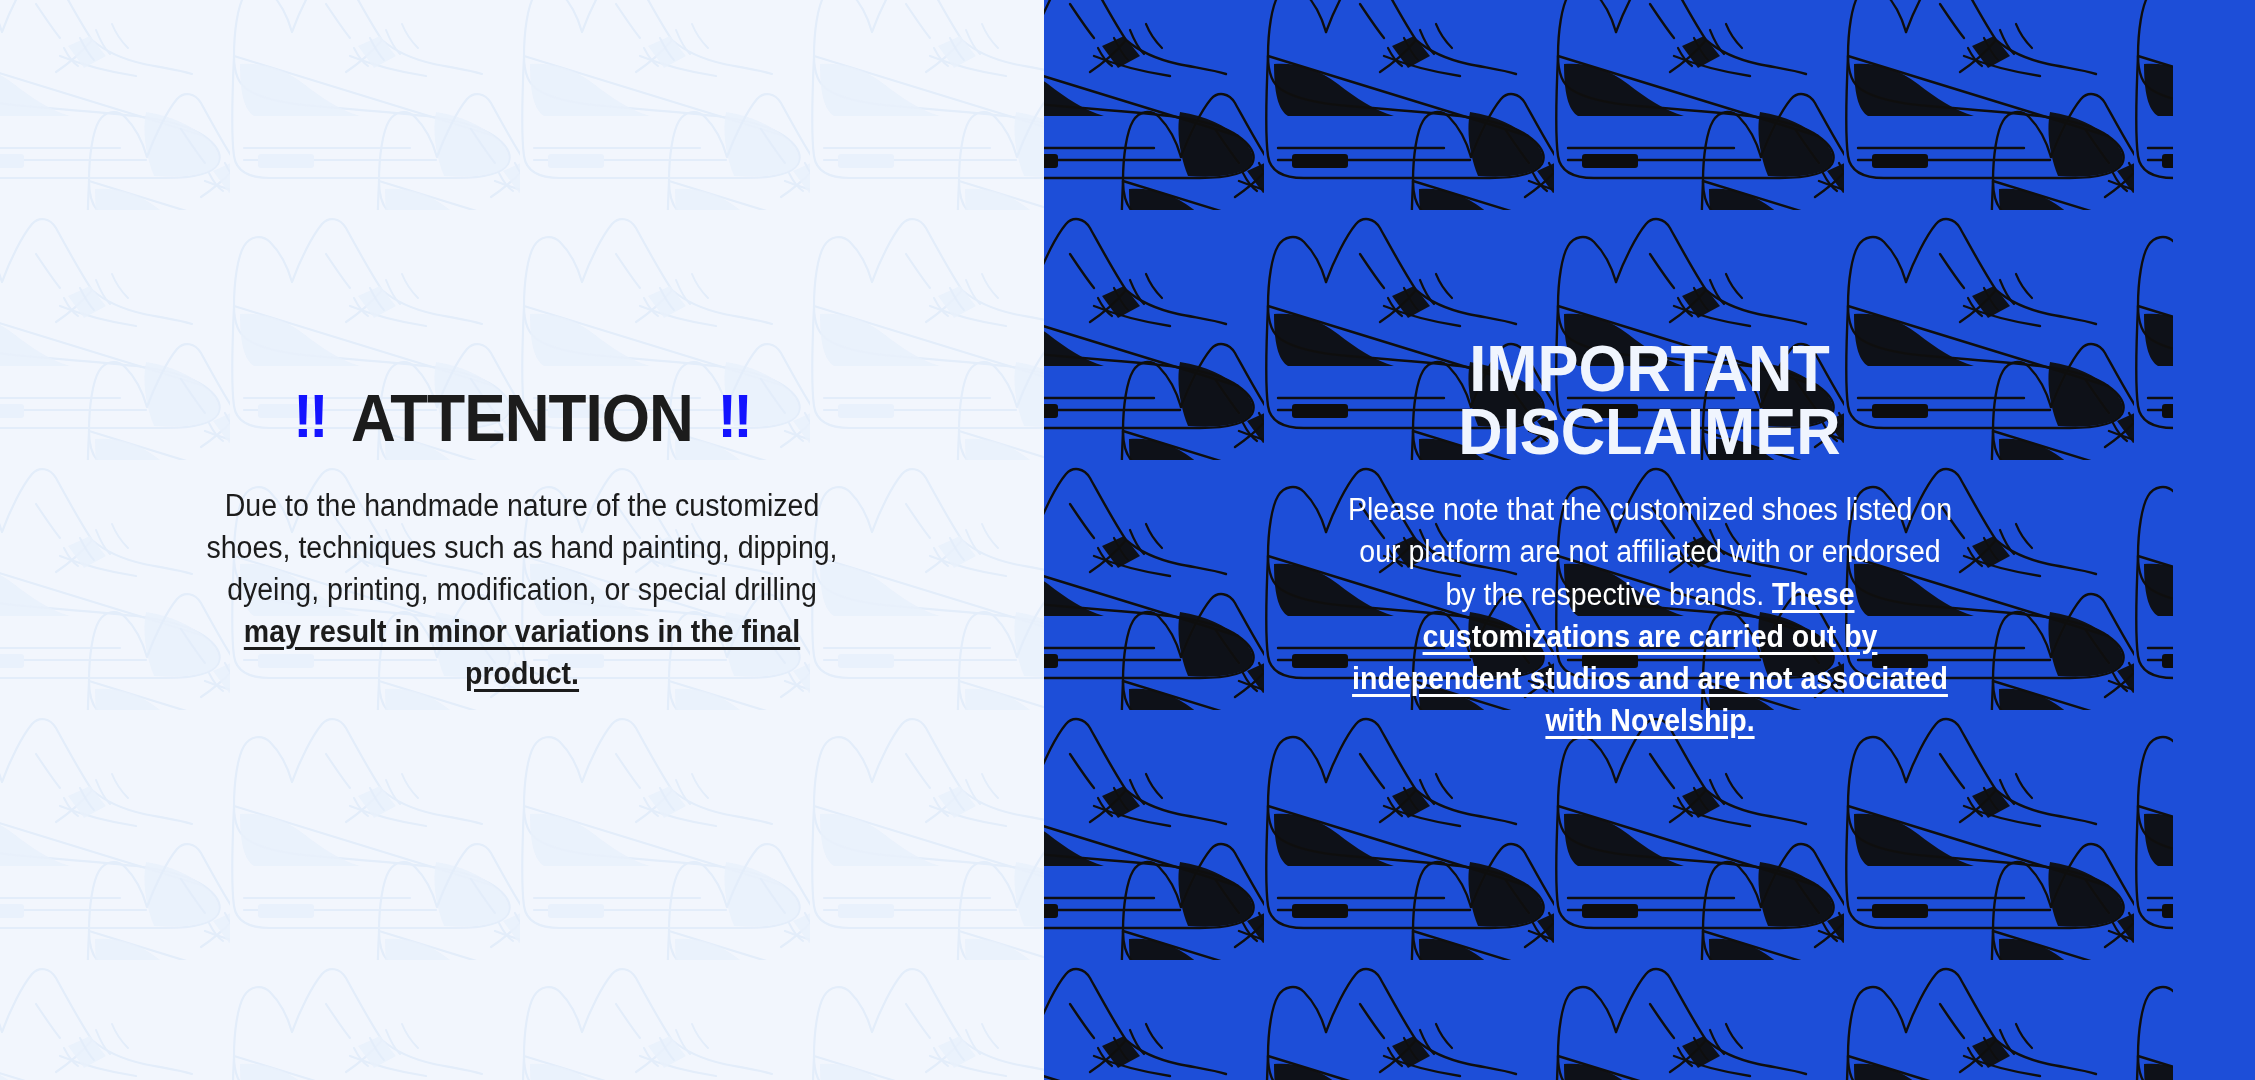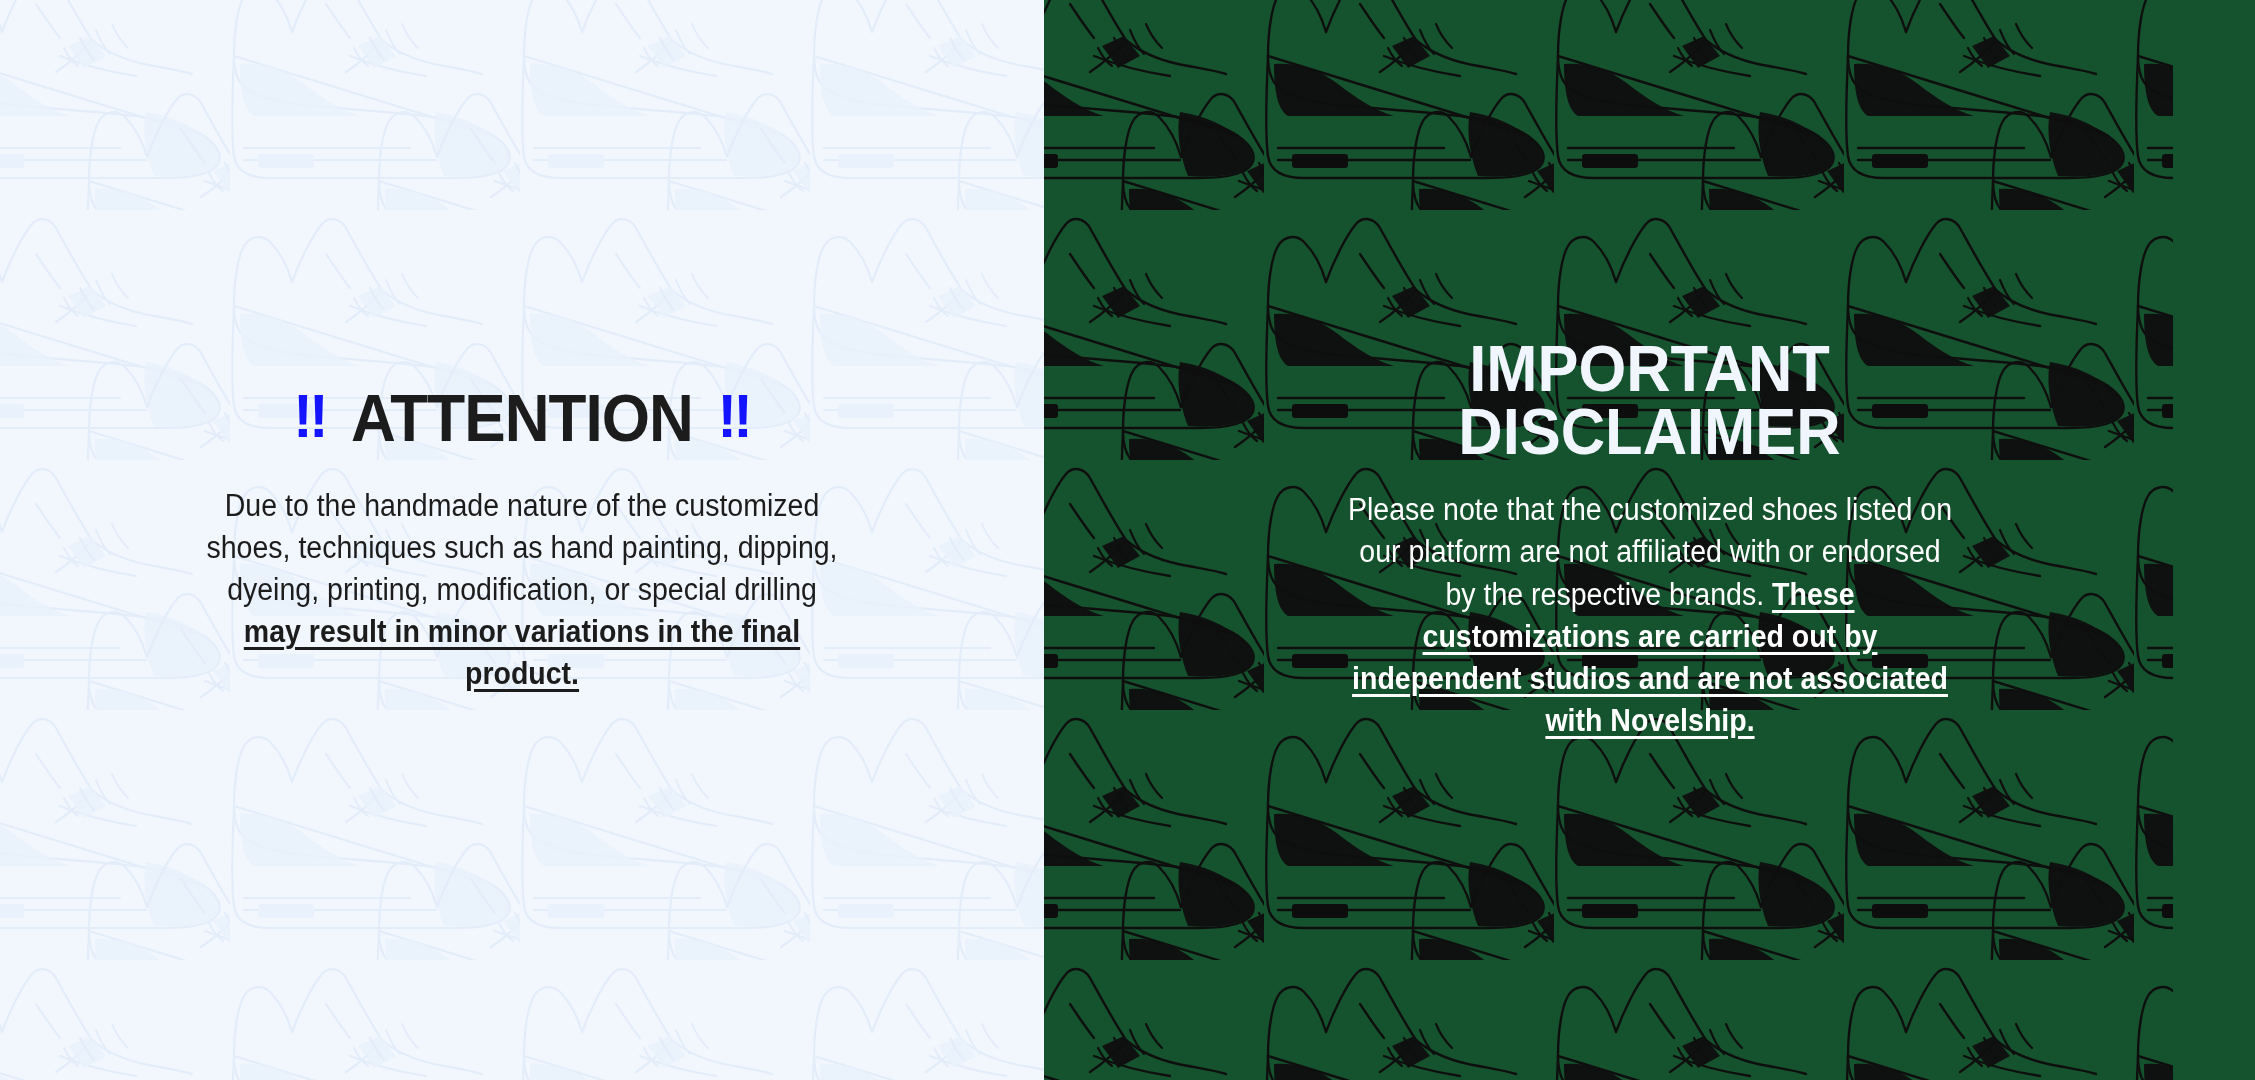--- a/index.html
+++ b/index.html
@@ -17,21 +17,21 @@
   
   .panel{
     position:relative;
     height:1080px;
     overflow:hidden;
     display:flex;
     align-items:center;
     justify-content:center;
   }
   .panel-left{ width:1126px; background:#F2F6FD; }
-  .panel-right{ width:1306px; background:#14532d; }
+  .panel-right{ width:1306px; background:#1d4ed8; }
 
   .pattern{
     position:absolute;
     top:0; left:0; right:0; bottom:0;
     pointer-events:none;
   }
 
   .panel-content{
     position:relative;
     z-index:2;

